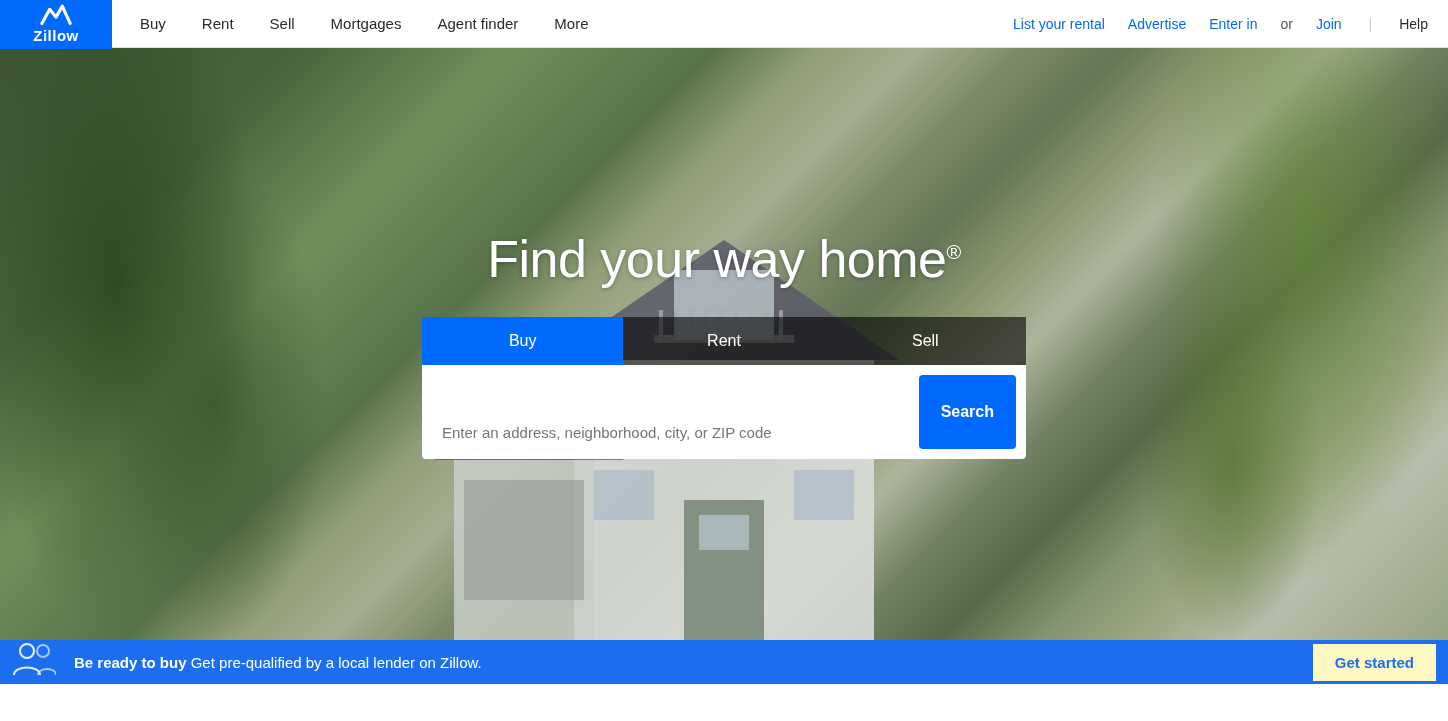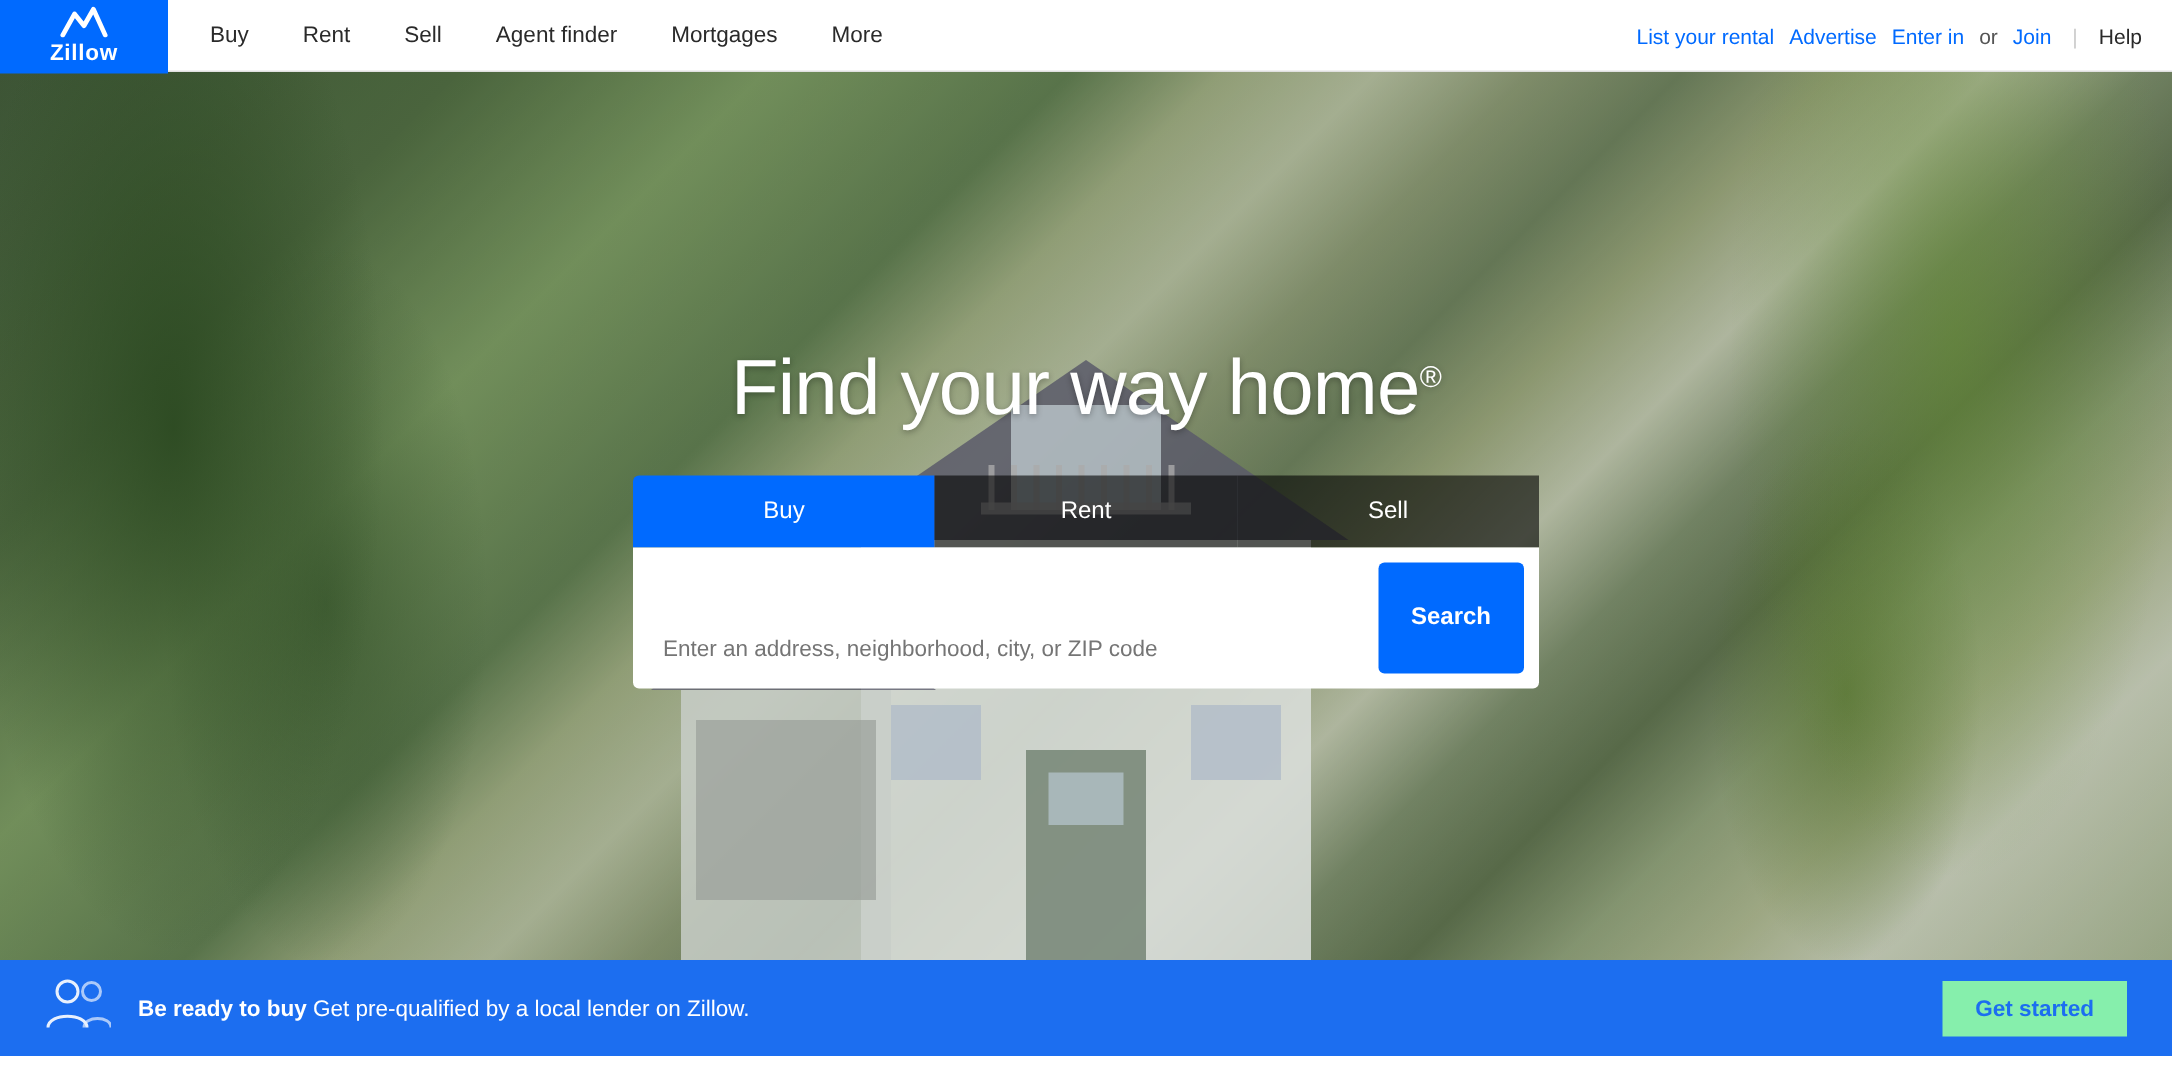--- a/index.html
+++ b/index.html
@@ -52,21 +52,21 @@
       font-size: 15px;
       color: #2a2a2a;
       cursor: pointer;
       font-weight: 500;
       white-space: nowrap;
     }
     .nav-right {
       display: flex;
       align-items: center;
       padding-right: 20px;
-      gap: 10px;
+      gap: 23px;
       font-size: 14px;
     }
     .nav-right a {
       color: #006AFF;
       text-decoration: none;
       font-weight: 500;
     }
     .nav-right span { color: #555; }
 
     
@@ -193,41 +193,41 @@
       padding: 28px 22px;
       font-size: 16px;
       font-weight: 600;
       cursor: pointer;
       white-space: nowrap;
     }
 
     
     .bottom-banner {
       background: #1c6ef0;
-      height: 64px;
-      display: flex;
-      align-items: center;
-      padding: 0 30px;
+      height: 44px;
+      display: flex;
+      align-items: center;
+      padding: 0 12px;
       gap: 18px;
     }
     .banner-icon {
       color: #fff;
       font-size: 28px;
       opacity: 0.9;
     }
     .banner-text {
       color: #fff;
       font-size: 15px;
       flex: 1;
     }
     .banner-text strong {
       font-weight: 700;
     }
     .banner-button {
-      background: #86efac;
+      background: #fef9c3;
       color: #1c6ef0;
       border: none;
       border-radius: 0;
       padding: 10px 22px;
       font-size: 15px;
       font-weight: 600;
       cursor: pointer;
       white-space: nowrap;
     }
 
@@ -247,22 +247,22 @@
     <svg class="logo-icon" viewBox="0 0 40 28" fill="none">
       <polyline points="2,26 12,8 20,18 28,4 38,26" stroke="white" stroke-width="4" fill="none" stroke-linejoin="round" stroke-linecap="round"></polyline>
     </svg>
     <span class="logo-text">Zillow</span>
   </div>
 
   <nav class="nav-main">
     <div class="nav-item">Buy</div>
     <div class="nav-item">Rent</div>
     <div class="nav-item">Sell</div>
+    <div class="nav-item">Mortgages</div>
     <div class="nav-item">Agent finder</div>
-    <div class="nav-item">Mortgages</div>
     <div class="nav-item">More</div>
   </nav>
 
   <div class="nav-right">
     <a href="#">List your rental</a>
     <a href="#">Advertise</a>
     <a href="#">Enter in</a>
     <span>or</span>
     <a href="#">Join</a>
     <span style="color:#ccc; margin: 0 4px;">|</span>

